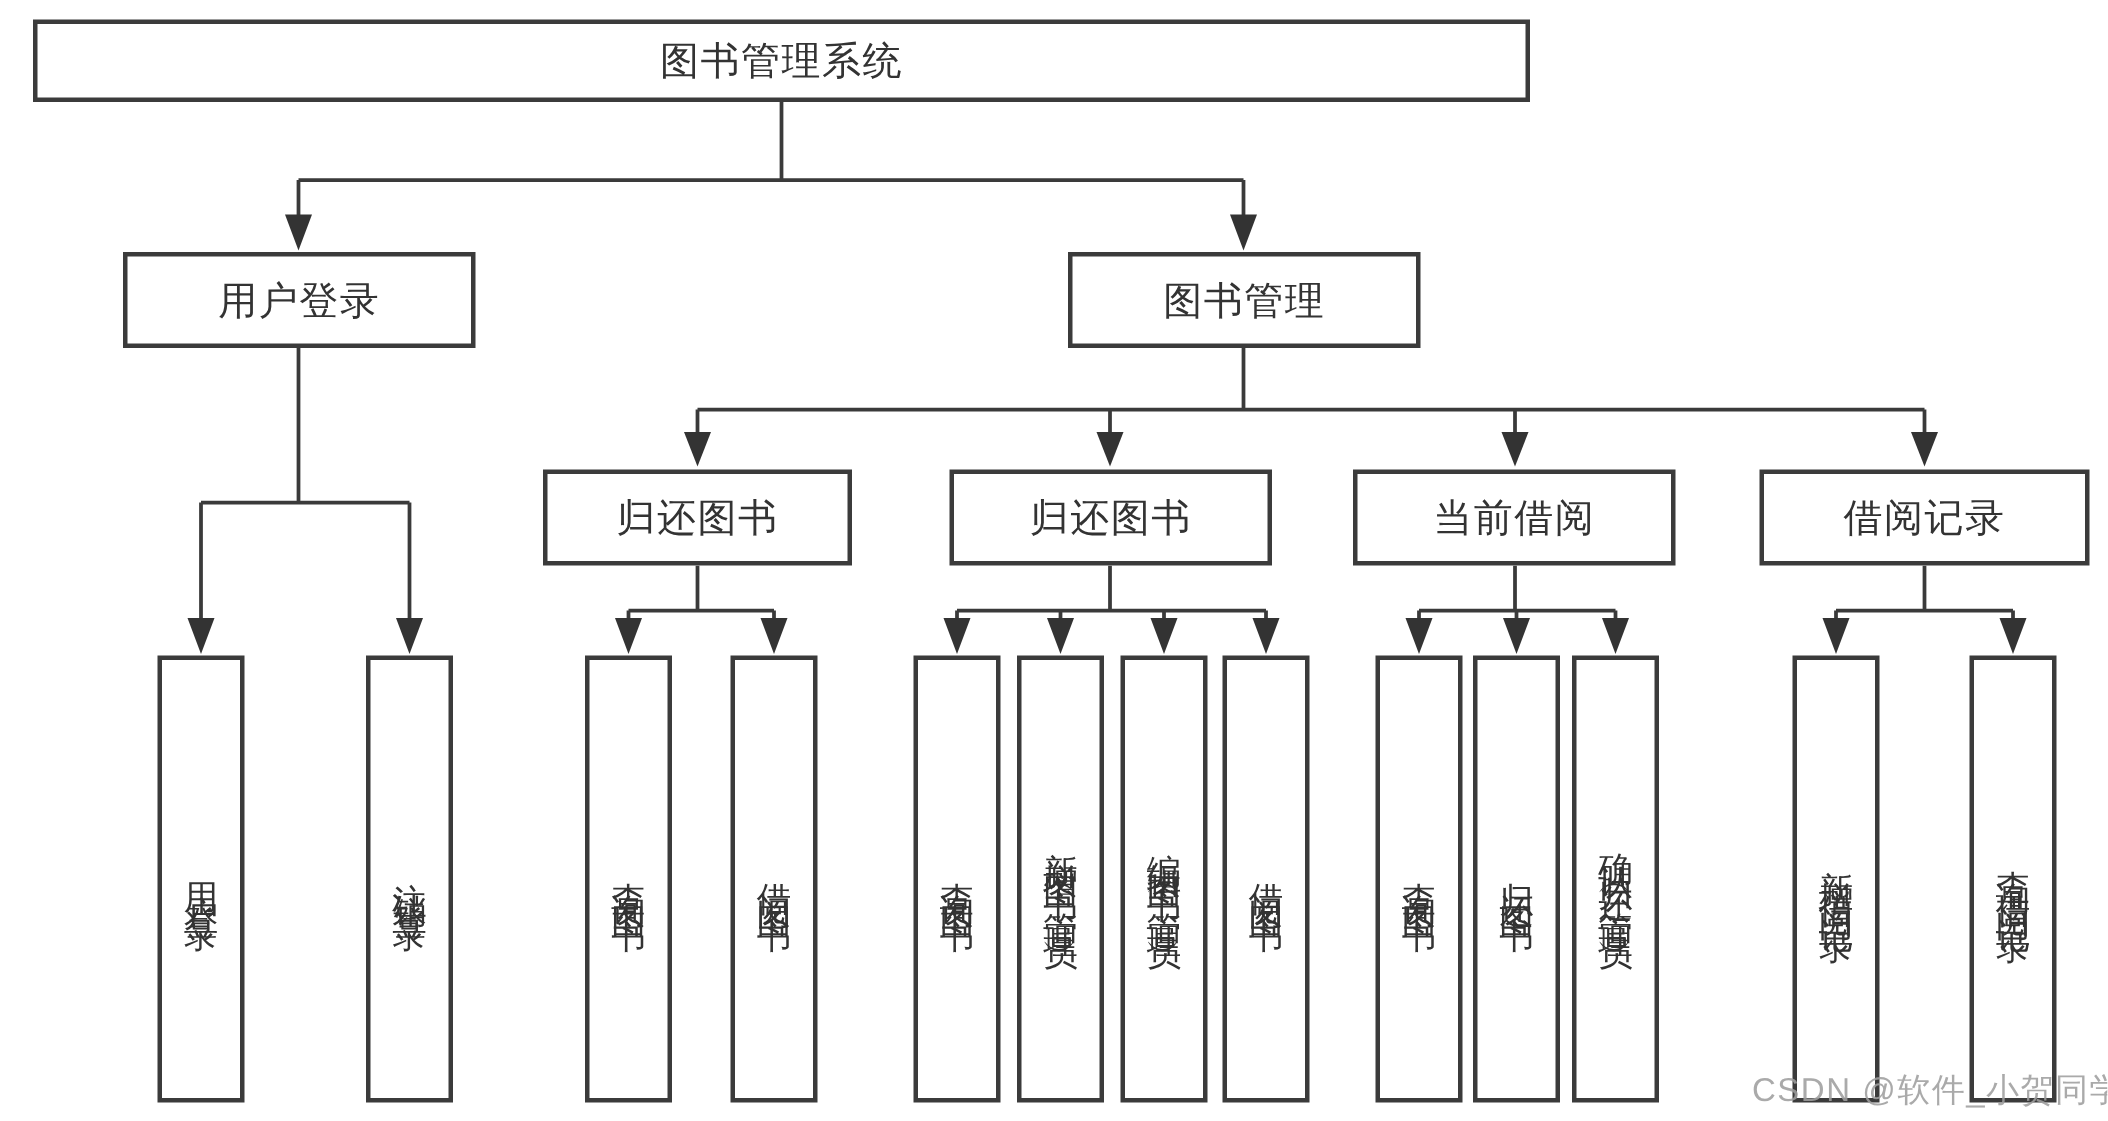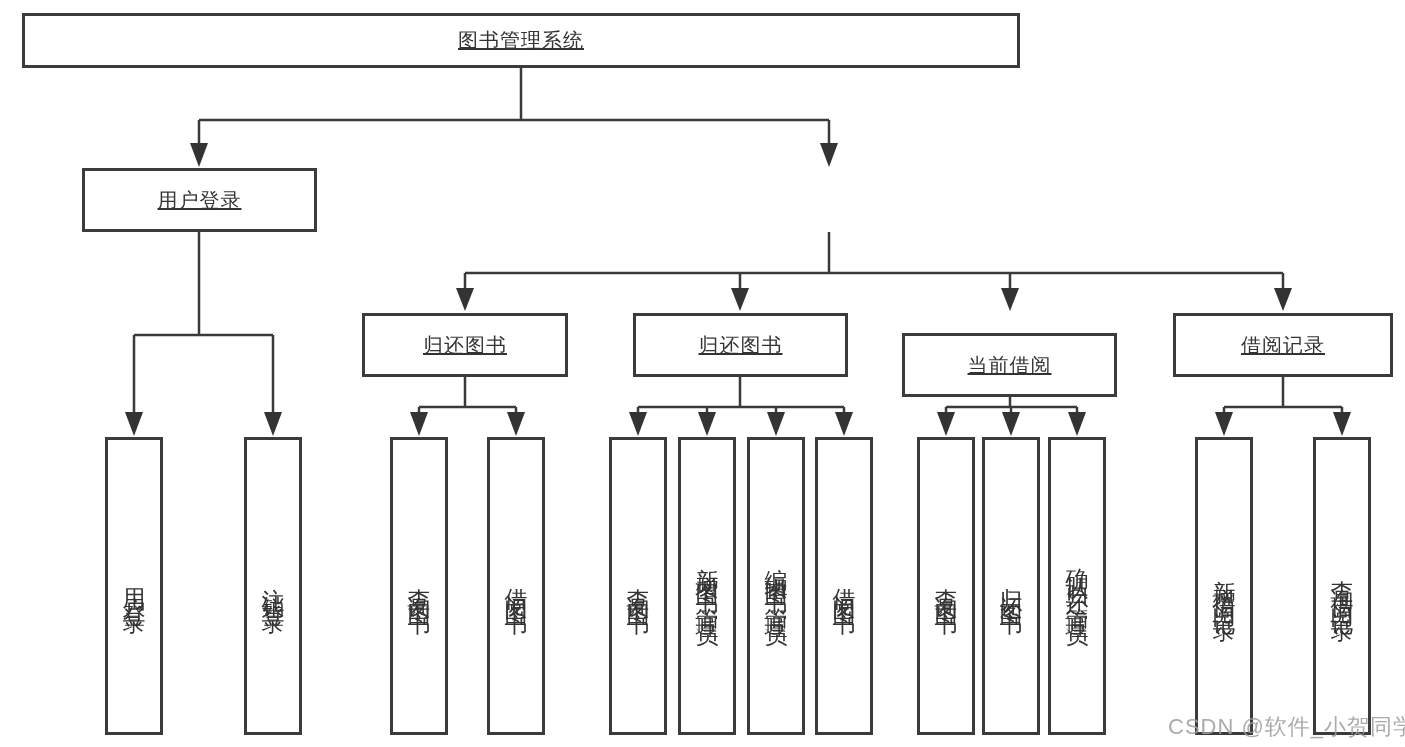--- a/index.html
+++ b/index.html
@@ -26,24 +26,23 @@
     box-sizing: border-box;
     background: #ffffff;
     border: 3px solid #3b3b3b;
     display: flex;
     align-items: center;
     justify-content: center;
     z-index: 1;
     color: #333333;
   }
   .hlabel {
-    font-size: 20px;
+    font-size: 26px;
     letter-spacing: 1px;
     white-space: nowrap;
-    text-decoration: underline;
   }
   .vleaf {
     top: 437px;
     width: 58px;
     height: 298px;
   }
   .vlabel {
     writing-mode: vertical-rl;
     text-orientation: mixed;
     font-size: 23px;
@@ -109,28 +108,31 @@
     </g>
   </svg>
 
   <div class="box" style="left:22px; top:13px; width:998px; height:55px;">
     <span class="hlabel">图书管理系统</span>
   </div>
 
   <div class="box" style="left:82px; top:168px; width:235px; height:64px;">
     <span class="hlabel">用户登录</span>
   </div>
+  <div class="box" style="left:712px; top:168px; width:235px; height:64px;">
+    <span class="hlabel">图书管理</span>
+  </div>
 
   <div class="box" style="left:362px; top:313px; width:206px; height:64px;">
     <span class="hlabel">归还图书</span>
   </div>
   <div class="box" style="left:633px; top:313px; width:215px; height:64px;">
     <span class="hlabel">归还图书</span>
   </div>
-  <div class="box" style="left:902px; top:313px; width:215px; height:64px;margin-top:20px;">
+  <div class="box" style="left:902px; top:313px; width:215px; height:64px;">
     <span class="hlabel">当前借阅</span>
   </div>
   <div class="box" style="left:1173px; top:313px; width:220px; height:64px;">
     <span class="hlabel">借阅记录</span>
   </div>
 
   <div class="box vleaf" style="left:105px;">
     <span class="vlabel">用户登录</span>
   </div>
   <div class="box vleaf" style="left:244px;">

